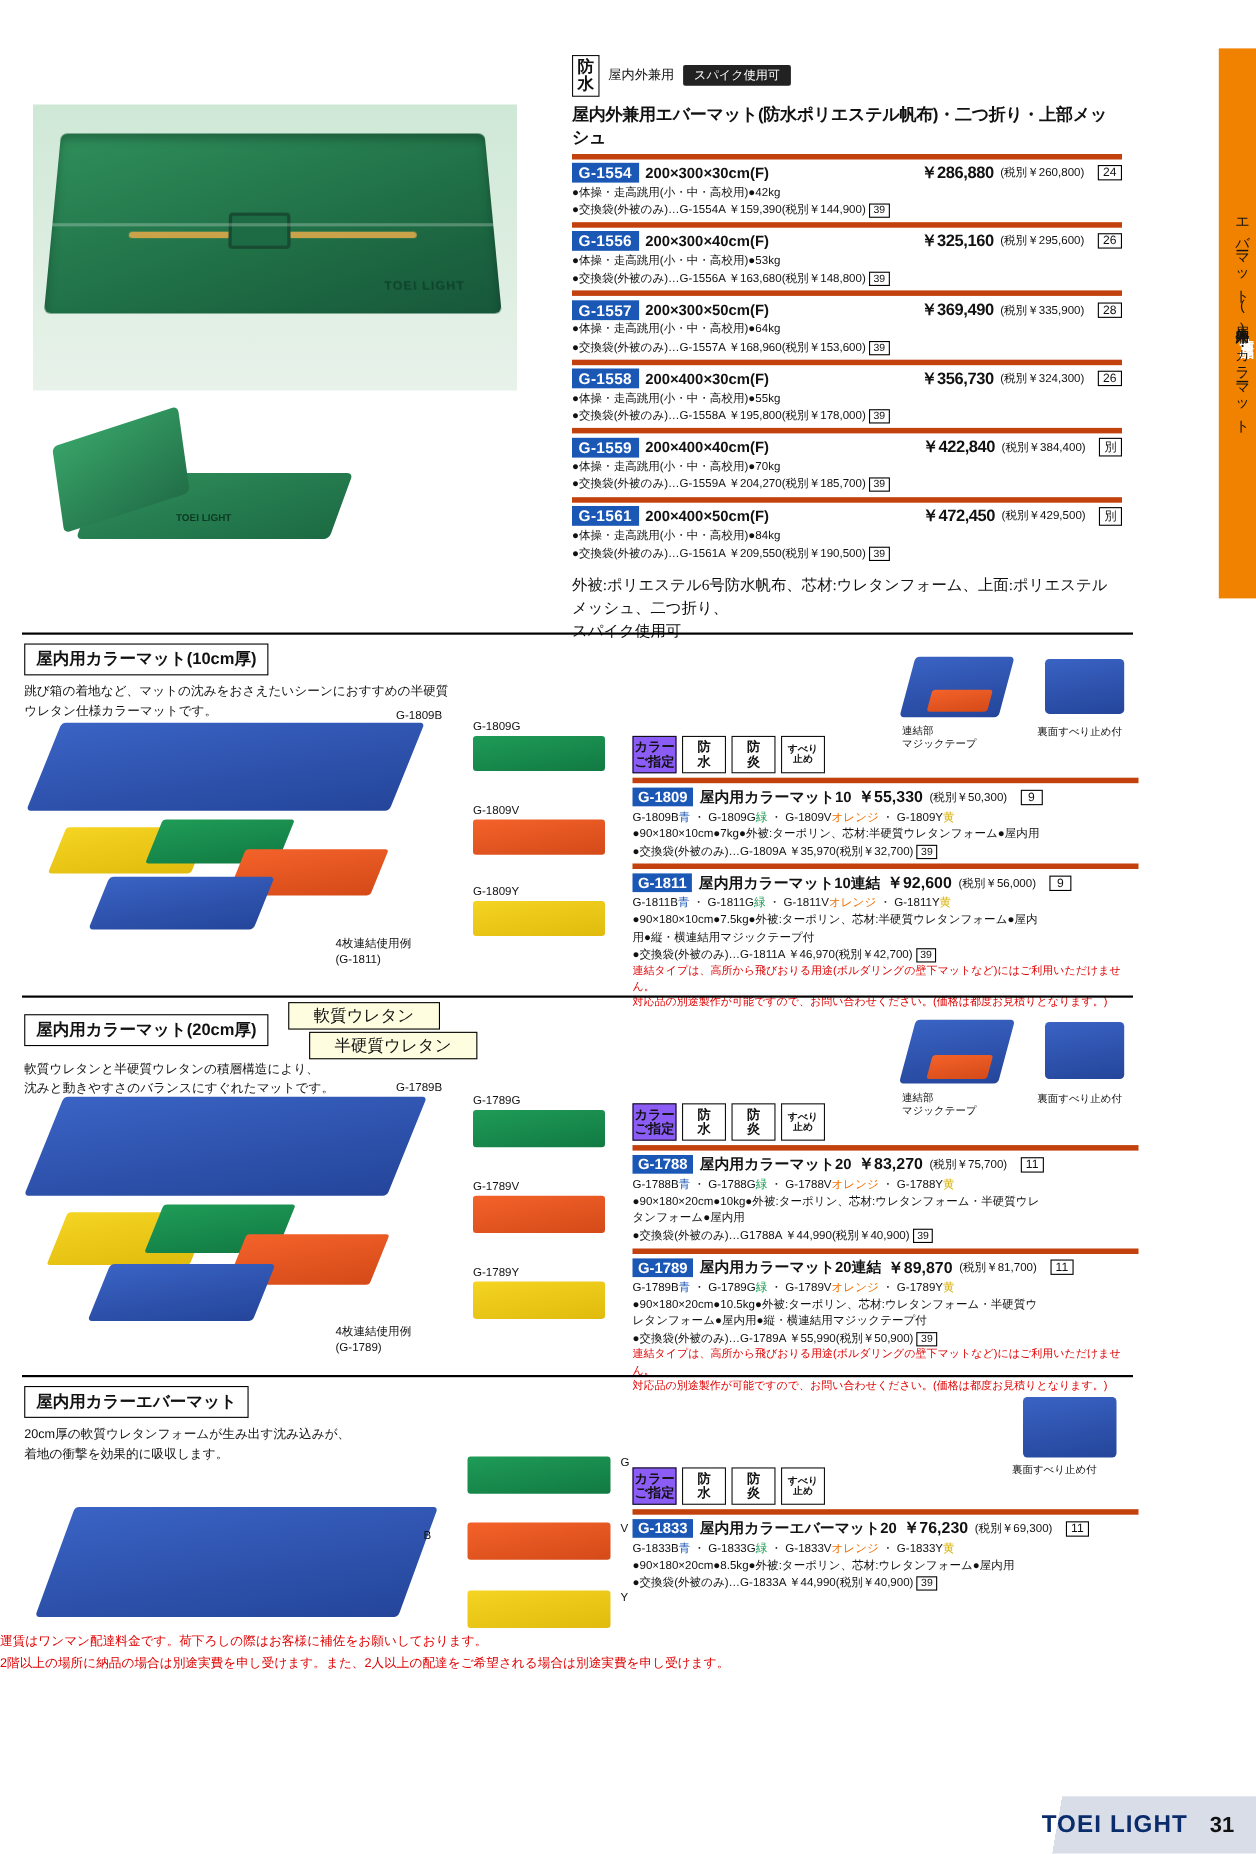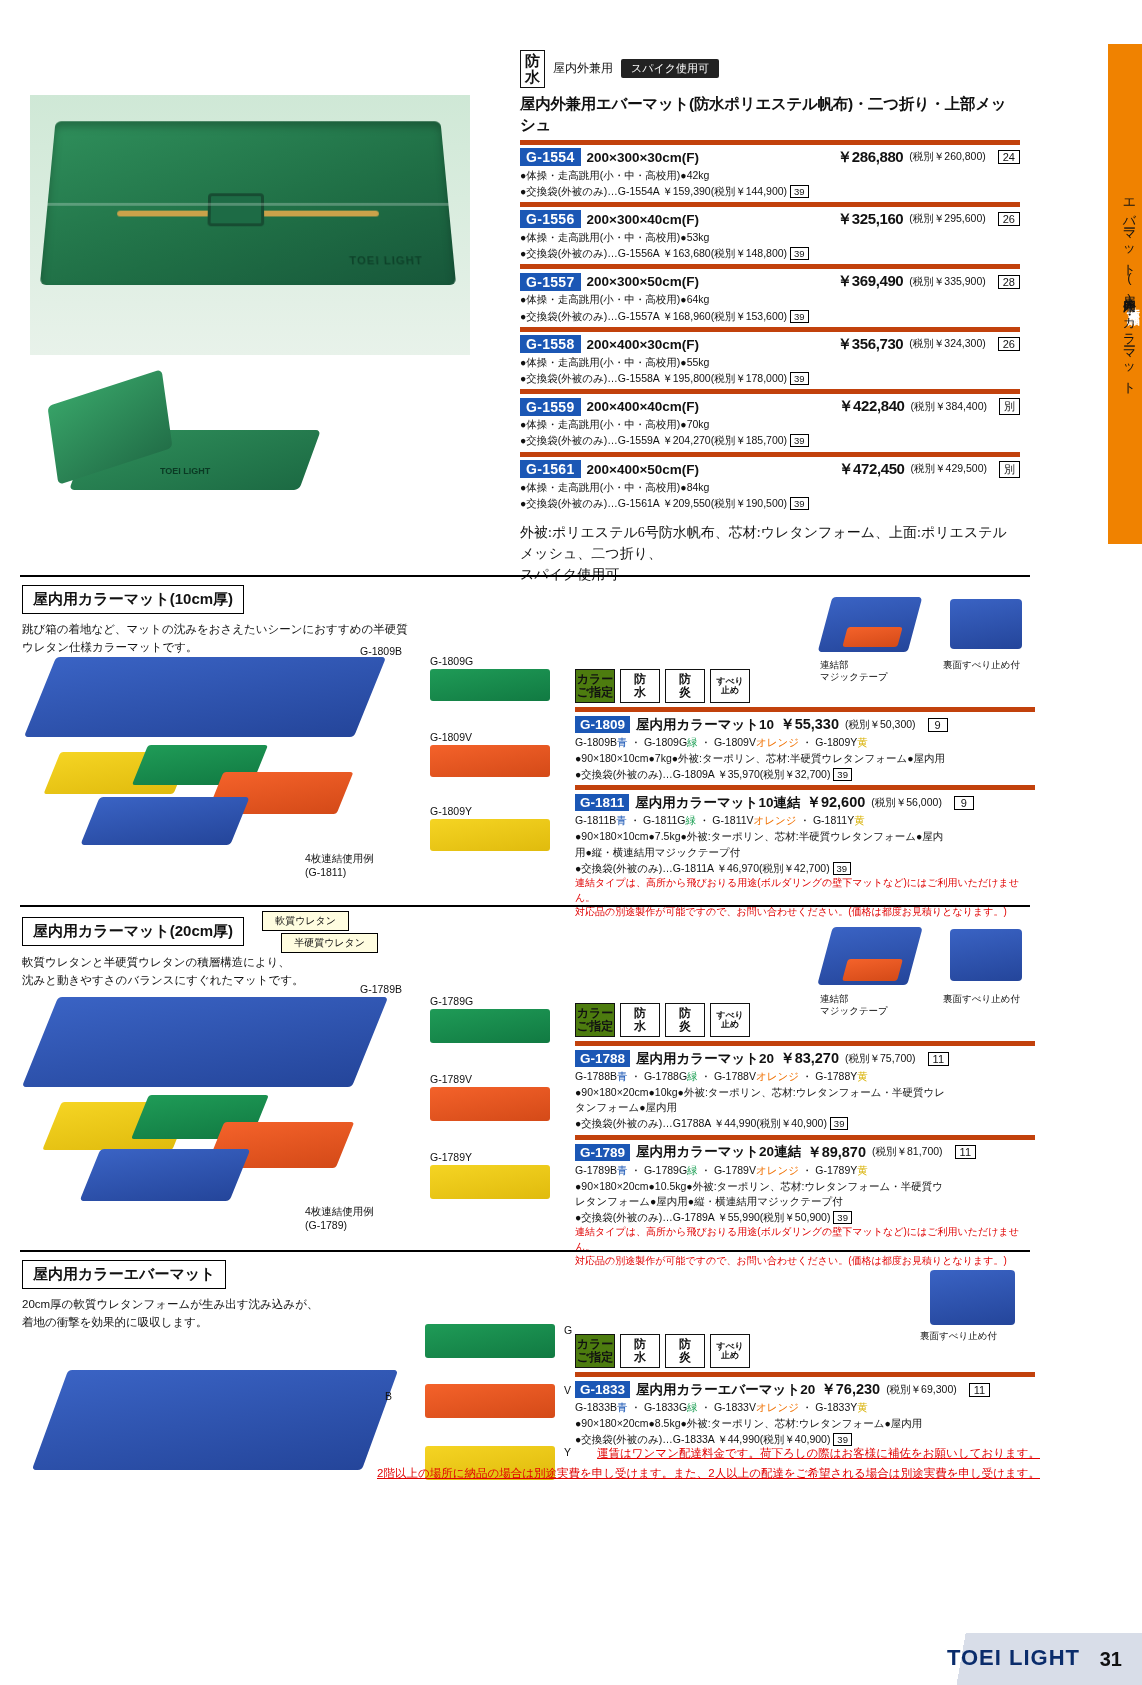--- a/index.html
+++ b/index.html
@@ -107,50 +107,50 @@
   .sub .mini-box { border:1px solid #000; padding:0 3px; font-size:9.5px; }
   .note-small { font-size:14px; line-height:1.5; margin-top:8px;font-family:Liberation Serif, serif; }
 
   
   .sect { position:absolute; left:20px; width:1010px; border-top:2px solid #000;}
   .sect-title {
     display:inline-block; border:1.5px solid #000; padding:4px 10px;
     font-size:15px; font-weight:bold; margin:8px 0 6px 2px;
   }
   .sect-desc { font-size:11.5px; line-height:1.6; margin:0 0 4px 2px;}
-  .tag-box { display:inline-block; border:1px solid #000; font-size:10px; padding:2px 12px; margin-left:8px; background:#fff;}
+  .tag-box { display:inline-block; border:1px solid #000; font-size:15px; padding:2px 22px; margin-left:8px; background:#fff;}
   .tag-yellow { background:#fffde0; }
 
   .icons { display:flex; gap:5px; align-items:center; margin-bottom:4px;}
   .icon-sq {
     border:1.5px solid #111; width:40px; height:34px; font-size:12px; font-weight:bold;
     display:flex; flex-direction:column; align-items:center; justify-content:center; line-height:1.05;
   }
-  .icon-color { background:#4d7c0f; }
+  .icon-color { background:#8b5cf6; }
 
   .pcode {
     background:#1b57b5; color:#fff; font-weight:bold; font-size:13.5px; padding:1px 5px;
   }
   .pname { font-size:13.5px; font-weight:bold; }
   .pprice { font-size:14.5px; font-weight:bold; }
   .variants { font-size:10.5px; margin-top:2px; }
   .c-blue{color:#1b57b5;} .c-green{color:#149c4e;} .c-orange{color:#f07000;} .c-yellow{color:#d8b000;}
   .red { color:#e00000; font-size:10px; line-height:1.45; }
 
   .mat-blue {
     background:linear-gradient(170deg,#3a63c4,#24459a); border-radius:4px;
   }
   .mat-green { background:linear-gradient(170deg,#1f9b57,#117a42); border-radius:3px; }
   .mat-orange { background:linear-gradient(170deg,#f4622a,#d44a18); border-radius:3px; }
   .mat-yellow { background:linear-gradient(170deg,#f5d423,#e0bb0d); border-radius:3px; }
   .lbl { font-size:10.5px; }
 
   .footer-red {
-    position:absolute; left:0; top:1444px; width:1040px; text-align:right;
-    color:#e00000; font-size:11.5px; line-height:1.7;text-decoration:underline;
+    position:absolute; left:0; top:1483px; width:1040px; text-align:left;
+    color:#e00000; font-size:11.5px; line-height:1.7;
   }
   .bottombar {
     position:absolute; left:0; bottom:0; width:1142px; height:52px;
     background:#fff; border-top:0;
   }
   .logo-toei {
     position:absolute; right:62px; bottom:14px; font-size:22px; font-weight:bold;
     letter-spacing:1px; color:#0a2c6b;
   }
   .pageno { position:absolute; right:20px; bottom:14px; font-size:20px; font-weight:bold; }

